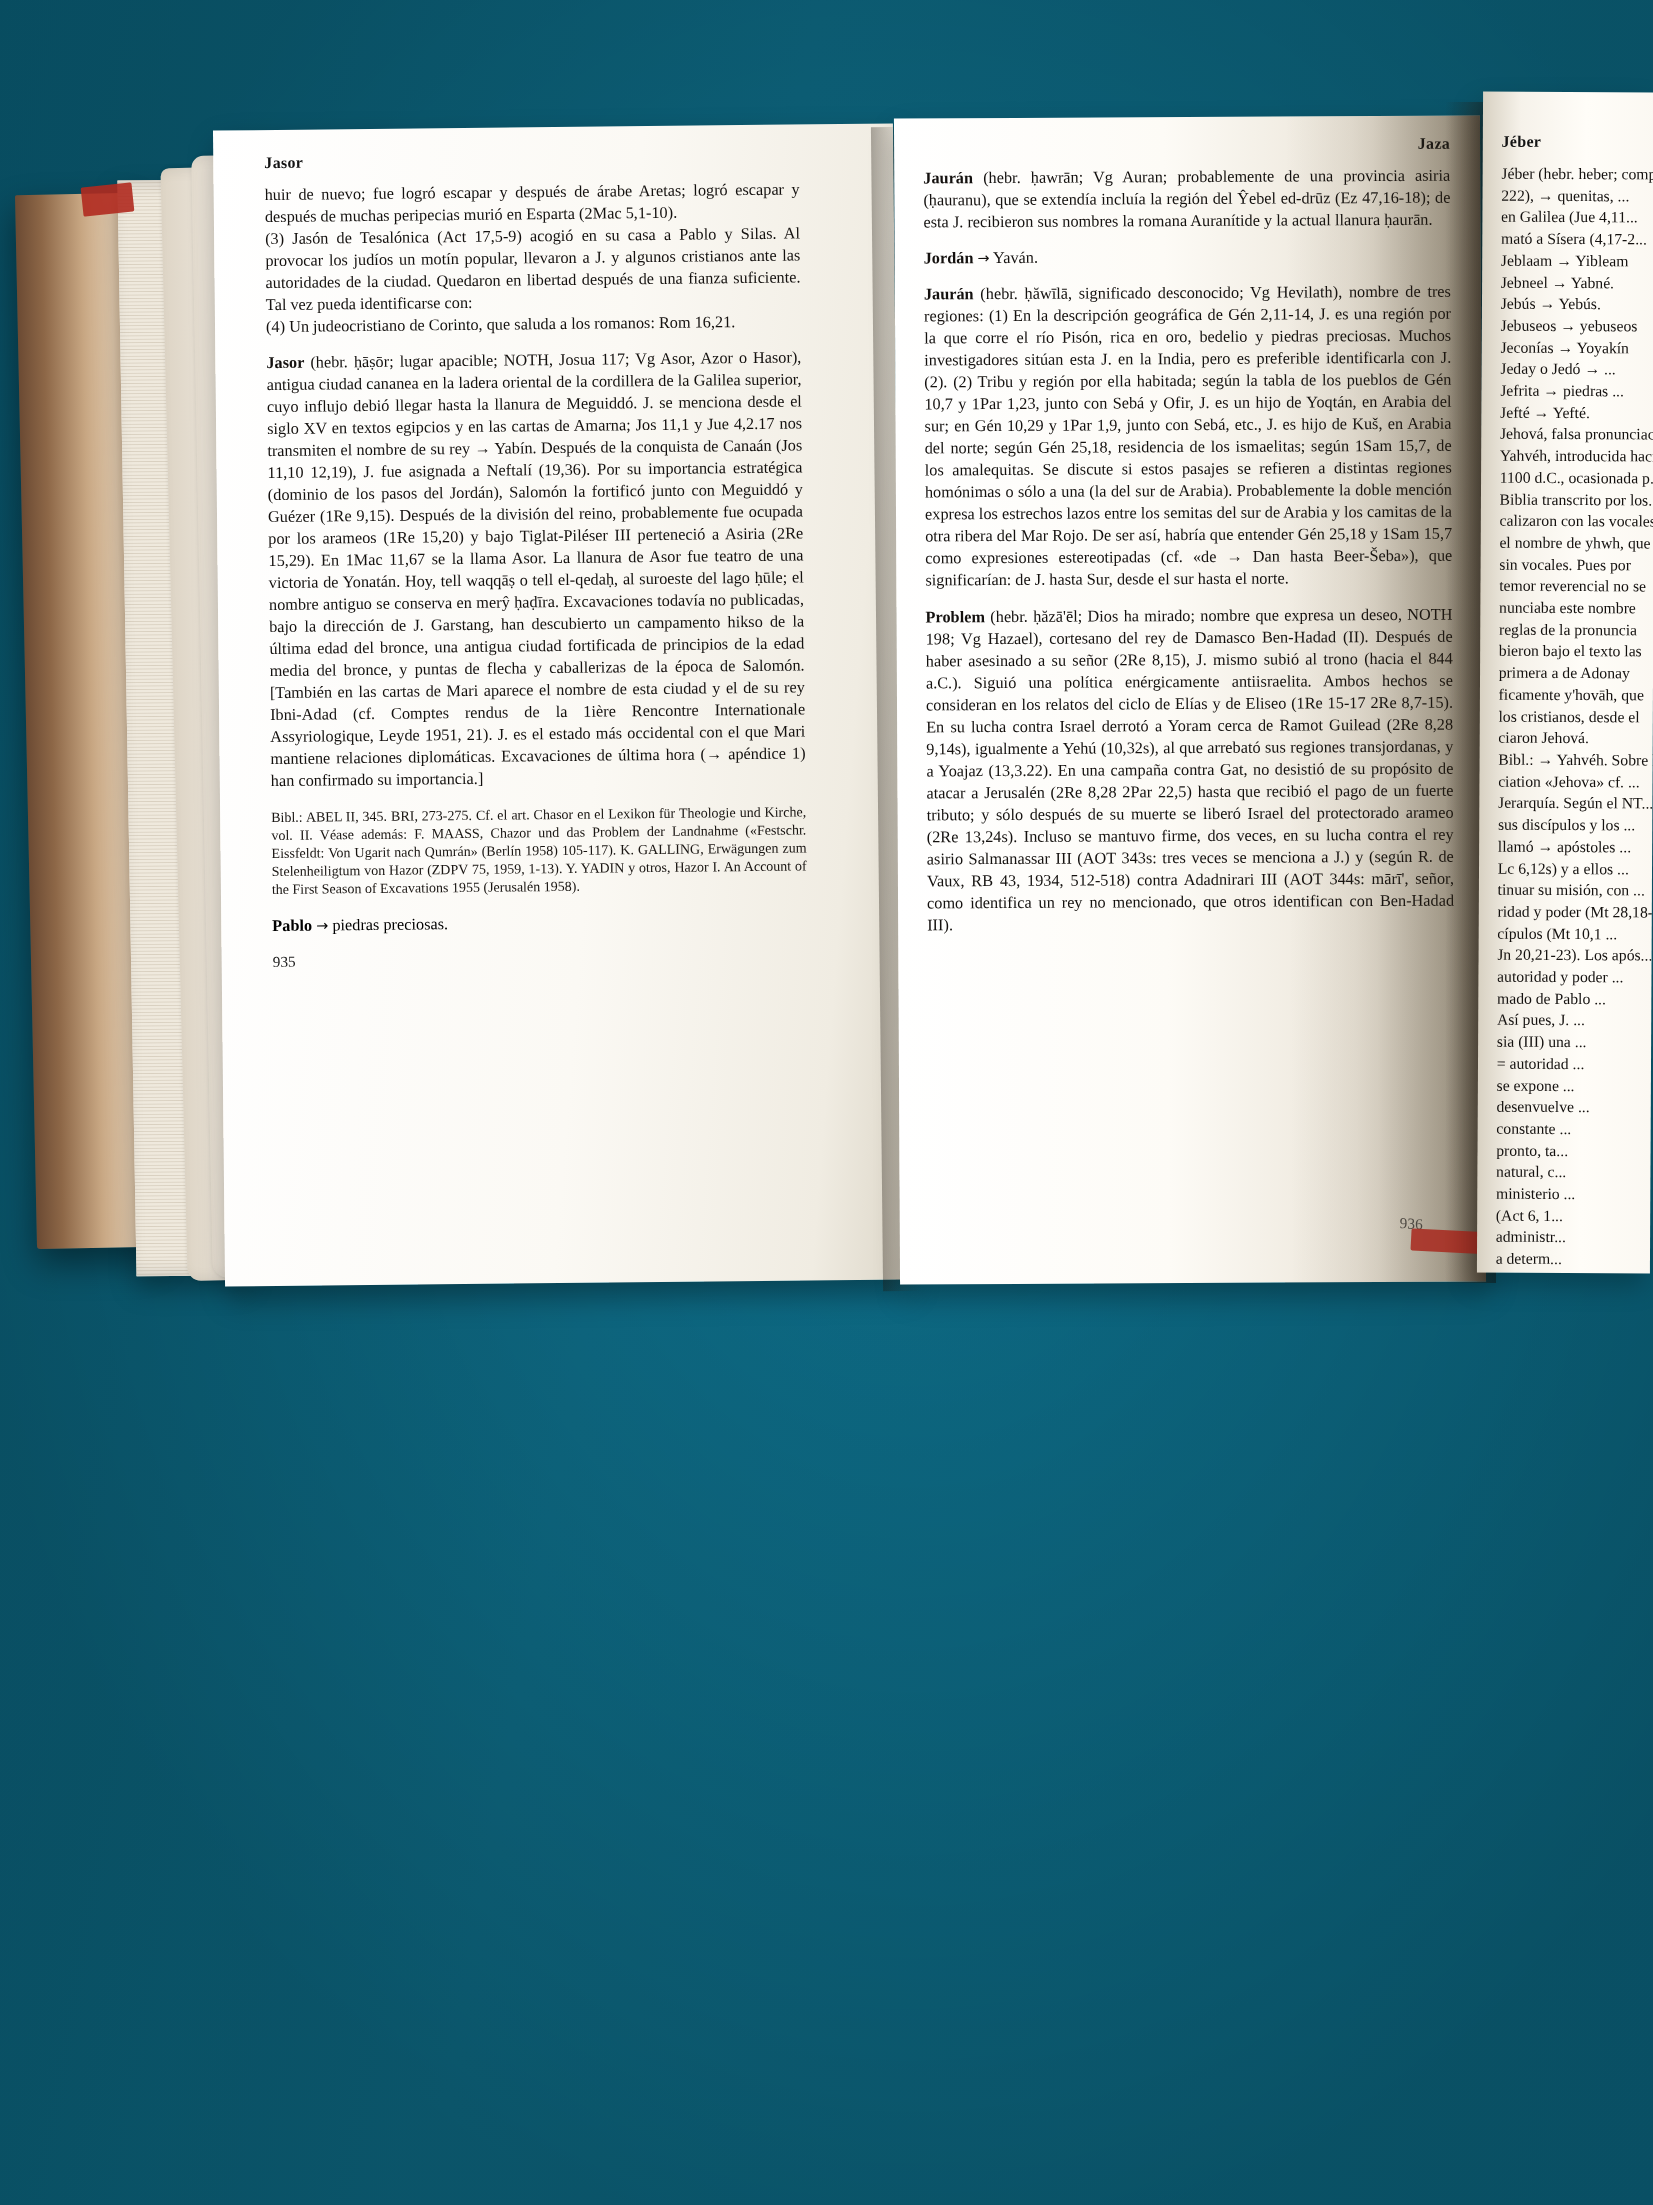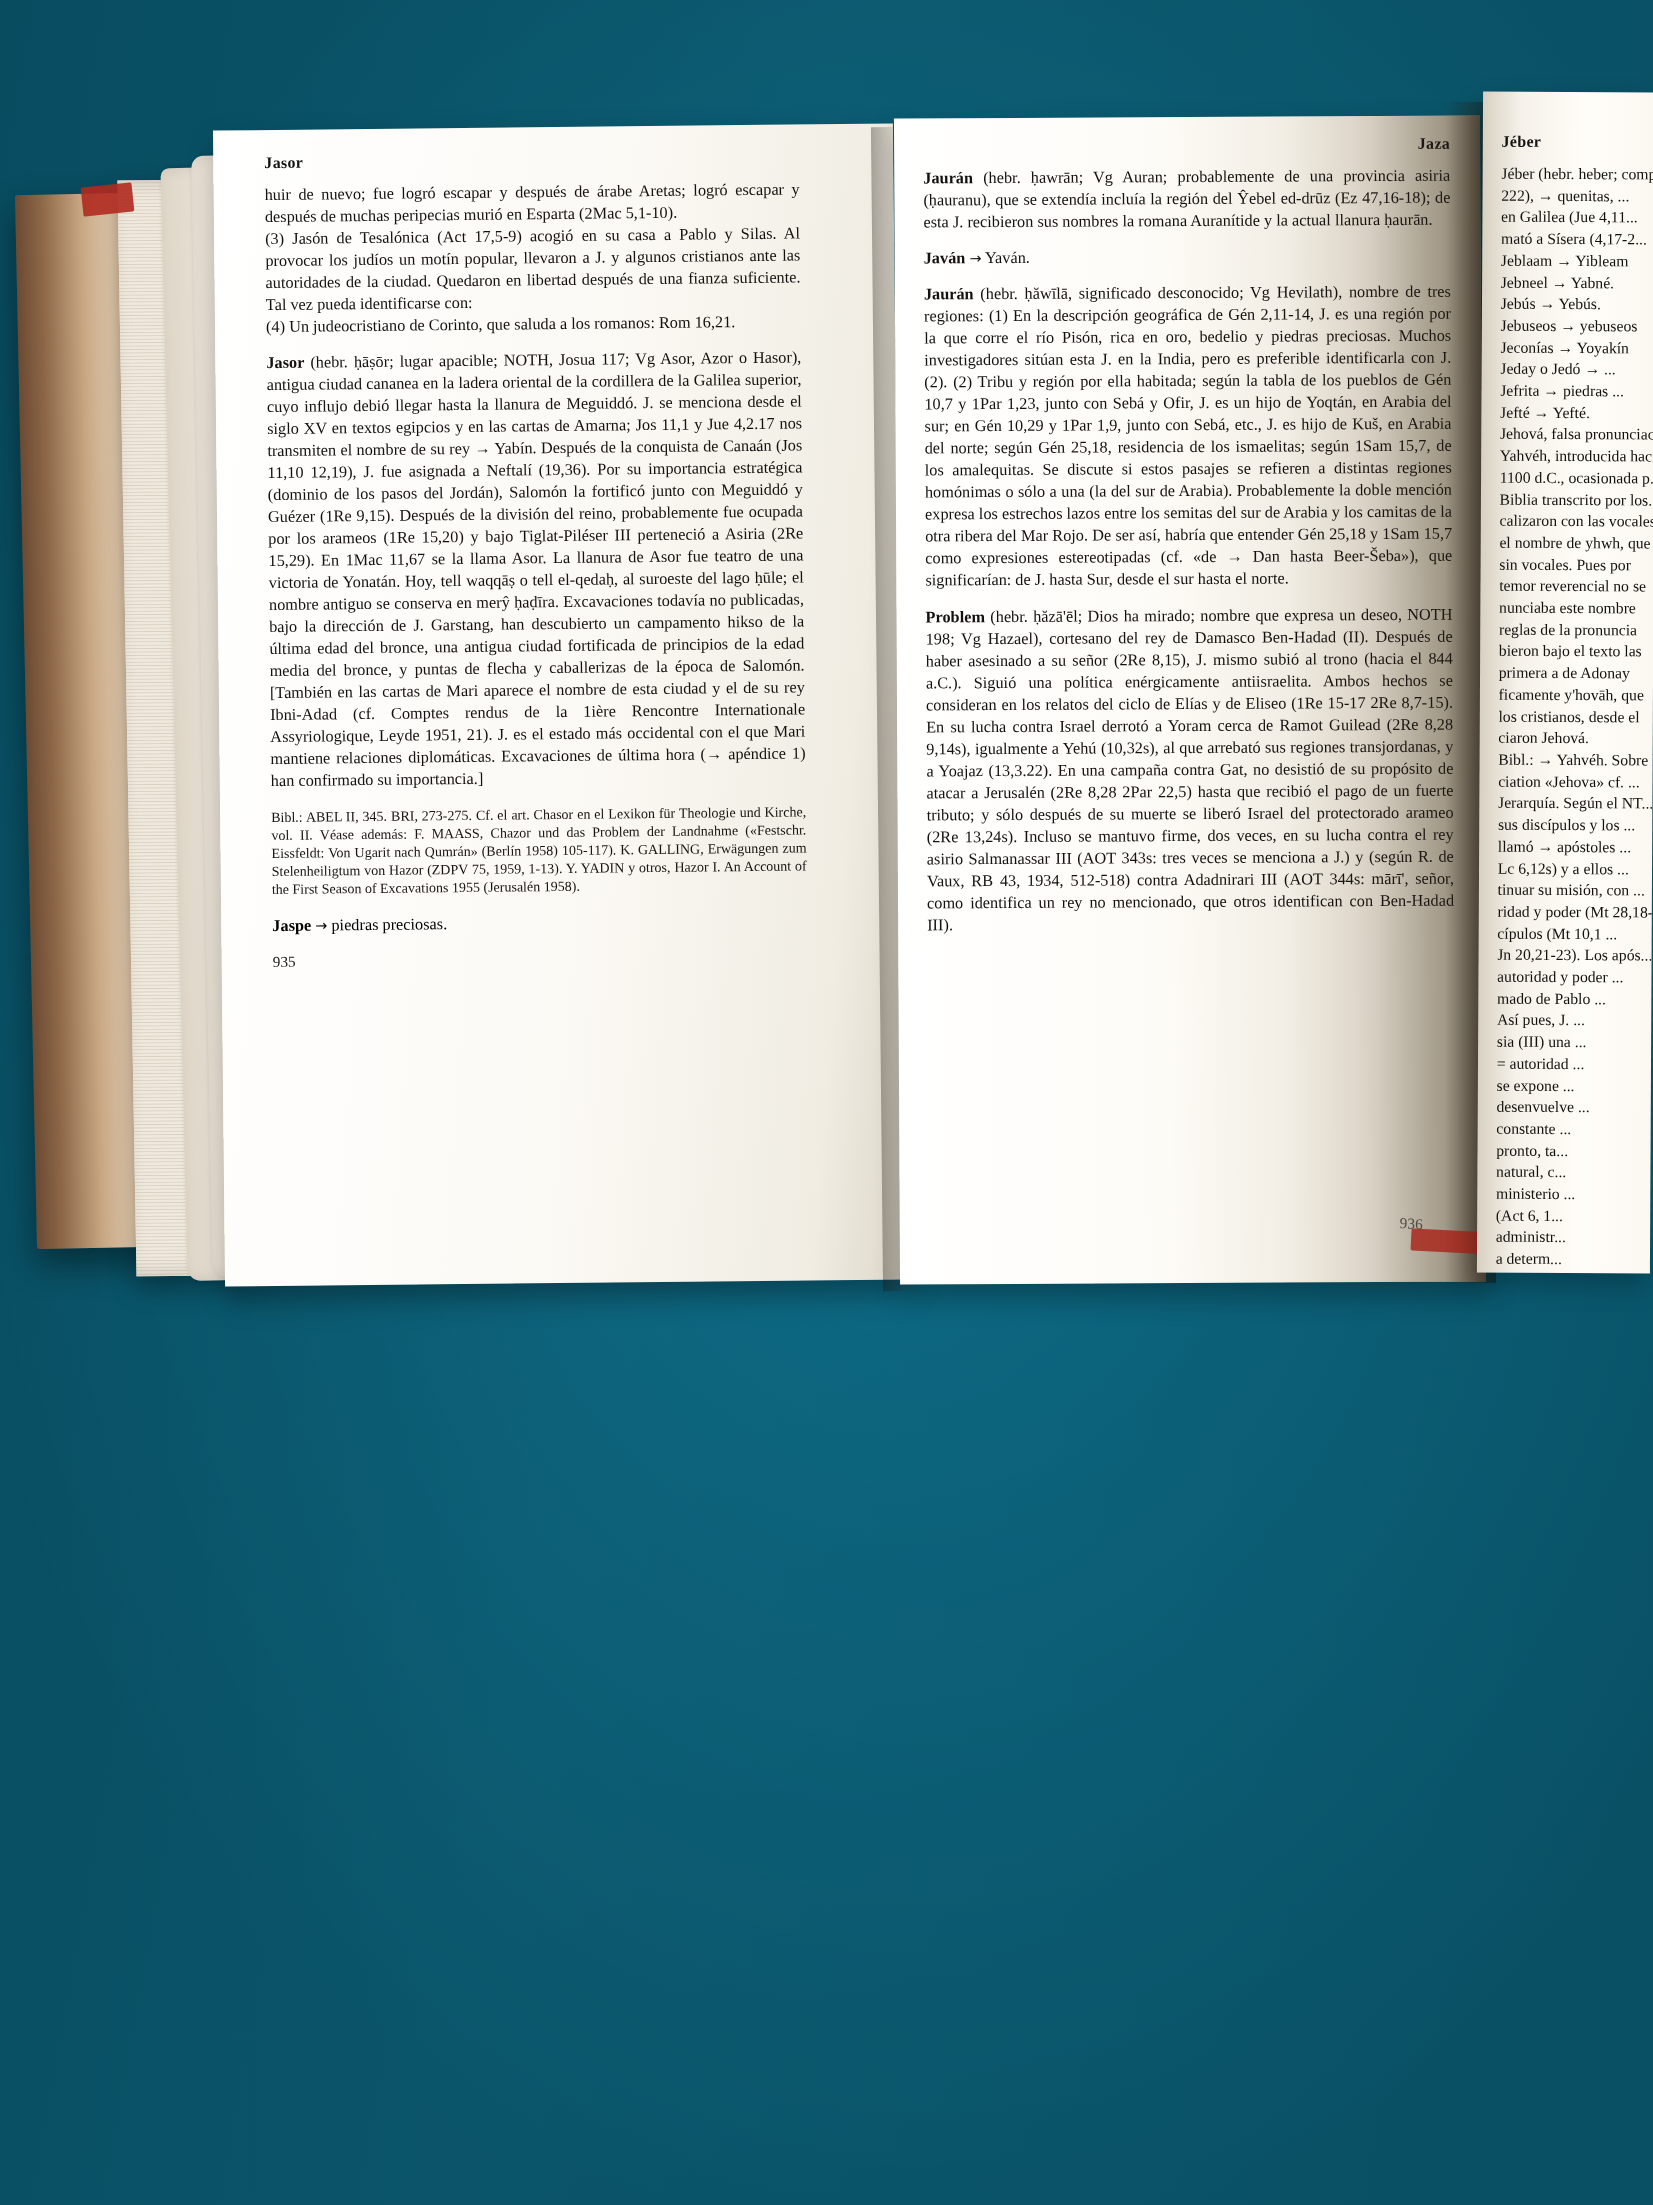--- a/index.html
+++ b/index.html
@@ -284,21 +284,21 @@
 
         <div class="entry">
           <span class="entry-head">Jasor</span>
           <span>(hebr. ḥāṣōr; lugar apacible; NOTH, Josua 117; Vg Asor, Azor o Hasor), antigua ciudad cananea en la ladera oriental de la cordillera de la Galilea superior, cuyo influjo debió llegar hasta la llanura de Meguiddó. J. se menciona desde el siglo XV en textos egipcios y en las cartas de Amarna; Jos 11,1 y Jue 4,2.17 nos transmiten el nombre de su rey → Yabín. Después de la conquista de Canaán (Jos 11,10 12,19), J. fue asignada a Neftalí (19,36). Por su importancia estratégica (dominio de los pasos del Jordán), Salomón la fortificó junto con Meguiddó y Guézer (1Re 9,15). Después de la división del reino, probablemente fue ocupada por los arameos (1Re 15,20) y bajo Tiglat-Piléser III perteneció a Asiria (2Re 15,29). En 1Mac 11,67 se la llama Asor. La llanura de Asor fue teatro de una victoria de Yonatán. Hoy, tell waqqāṣ o tell el-qedaḥ, al suroeste del lago ḥūle; el nombre antiguo se conserva en merŷ ḥaḍīra. Excavaciones todavía no publicadas, bajo la dirección de J. Garstang, han descubierto un campamento hikso de la última edad del bronce, una antigua ciudad fortificada de principios de la edad media del bronce, y puntas de flecha y caballerizas de la época de Salomón. [También en las cartas de Mari aparece el nombre de esta ciudad y el de su rey Ibni-Adad (cf. Comptes rendus de la 1ière Rencontre Internationale Assyriologique, Leyde 1951, 21). J. es el estado más occidental con el que Mari mantiene relaciones diplomáticas. Excavaciones de última hora (→ apéndice 1) han confirmado su importancia.]</span>
         </div>
       </div>
 
       <div class="bibl">Bibl.: ABEL II, 345. BRI, 273-275. Cf. el art. Chasor en el Lexikon für Theologie und Kirche, vol. II. Véase además: F. MAASS, Chazor und das Problem der Landnahme («Festschr. Eissfeldt: Von Ugarit nach Qumrán» (Berlín 1958) 105-117). K. GALLING, Erwägungen zum Stelenheiligtum von Hazor (ZDPV 75, 1959, 1-13). Y. YADIN y otros, Hazor I. An Account of the First Season of Excavations 1955 (Jerusalén 1958).</div>
 
       <div class="xref-entry">
-        <span class="entry-head">Jaspe</span>
+        <span class="entry-head">Pablo</span>
         <span class="arrow">→</span>
         <span>piedras preciosas.</span>
       </div>
 
       <div class="folio">935</div>
     </div>
   </div>
 
   <div class="gutter"></div>
 
@@ -306,21 +306,21 @@
     <div class="page-right-inner">
       <div class="run-head" style="text-align:right">Jaza</div>
 
       <div class="body">
         <div>
           <span class="entry-head">Jaurán</span>
           <span>(hebr. ḥawrān; Vg Auran; probablemente de una provincia asiria (ḥauranu), que se extendía incluía la región del Ŷebel ed-drūz (Ez 47,16-18); de esta J. recibieron sus nombres la romana Auranítide y la actual llanura ḥaurān.</span>
         </div>
 
         <div class="entry">
-          <span class="entry-head">Javán</span>
+          <span class="entry-head">Jordán</span>
           <span class="arrow">→</span>
           <span>Yaván.</span>
         </div>
 
         <div class="entry">
           <span class="entry-head">Jaurán</span>
           <span>(hebr. ḥăwīlā, significado desconocido; Vg Hevilath), nombre de tres regiones: (1) En la descripción geográfica de Gén 2,11-14, J. es una región por la que corre el río Pisón, rica en oro, bedelio y piedras preciosas. Muchos investigadores sitúan esta J. en la India, pero es preferible identificarla con J. (2). (2) Tribu y región por ella habitada; según la tabla de los pueblos de Gén 10,7 y 1Par 1,23, junto con Sebá y Ofir, J. es un hijo de Yoqtán, en Arabia del sur; en Gén 10,29 y 1Par 1,9, junto con Sebá, etc., J. es hijo de Kuš, en Arabia del norte; según Gén 25,18, residencia de los ismaelitas; según 1Sam 15,7, de los amalequitas. Se discute si estos pasajes se refieren a distintas regiones homónimas o sólo a una (la del sur de Arabia). Probablemente la doble mención expresa los estrechos lazos entre los semitas del sur de Arabia y los camitas de la otra ribera del Mar Rojo. De ser así, habría que entender Gén 25,18 y 1Sam 15,7 como expresiones estereotipadas (cf. «de → Dan hasta Beer-Šeba»), que significarían: de J. hasta Sur, desde el sur hasta el norte.</span>
         </div>
 
         <div class="entry">

